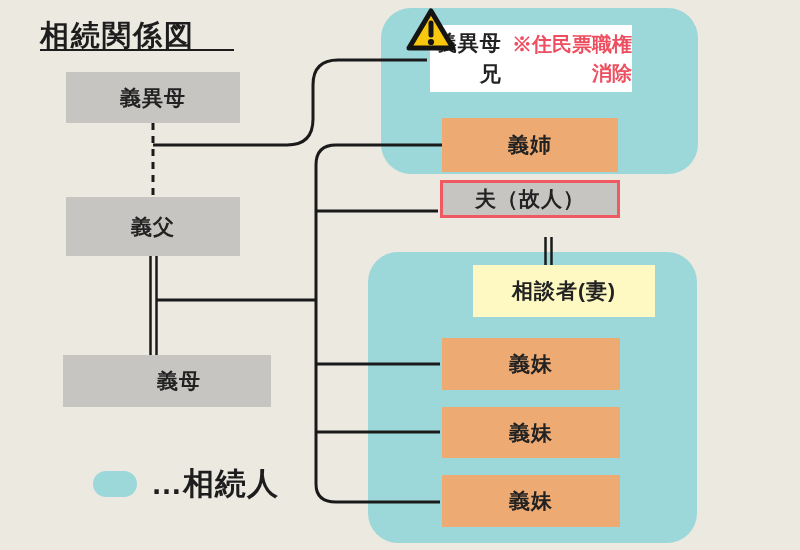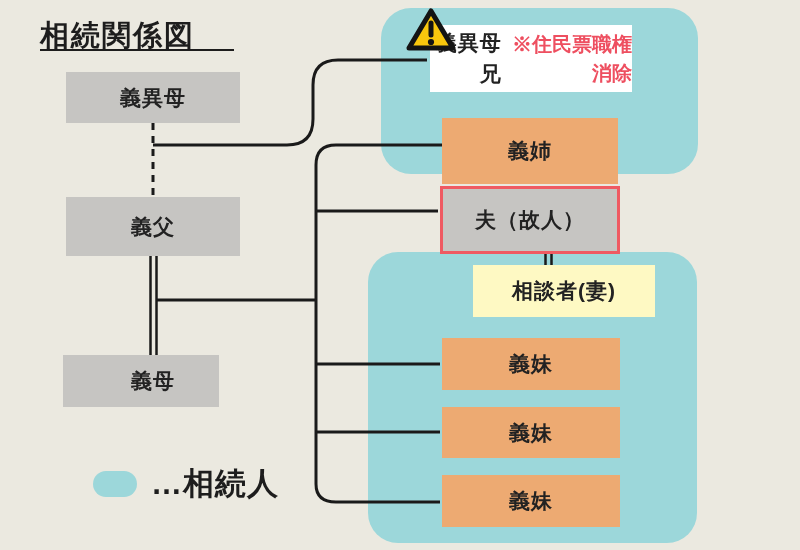--- a/index.html
+++ b/index.html
@@ -27,24 +27,24 @@
     position:absolute;z-index:3;display:flex;align-items:center;justify-content:center;
     font-size:21px;font-weight:600;letter-spacing:1px;color:#222;box-sizing:border-box;
   }
   .gray{background:#c6c5c2;}
   .orange{background:#edaa72;}
   .pink{background:#fef9c3;}
   .green{background:#ffffff;flex-direction:row;line-height:1.45;text-align:right;}
   .deceased{border:3px solid #ef5a62;}
   .box-step-mother{left:66px;top:72px;width:174px;height:51px;}
   .box-father{left:66px;top:197px;width:174px;height:59px;}
-  .box-mother{left:63px;top:355px;width:156px;height:52px;padding-left:24px;}
+  .box-mother{left:63px;top:355px;width:208px;height:52px;padding-left:24px;}
   .box-half-brother{left:430px;top:25px;width:202px;height:67px;}
-  .box-sister{left:442px;top:118px;width:176px;height:66px;}
-  .box-husband{left:440px;top:186px;width:180px;height:68px;}
+  .box-sister{left:442px;top:118px;width:176px;height:54px;}
+  .box-husband{left:440px;top:180px;width:180px;height:38px;}
   .box-consulter{left:473px;top:265px;width:182px;height:52px;}
   .box-ysis1{left:442px;top:338px;width:178px;height:52px;}
   .box-ysis2{left:442px;top:407px;width:178px;height:51px;}
   .box-ysis3{left:442px;top:475px;width:178px;height:52px;}
   .half-brother-note{
     font-size:20px;font-weight:bold;color:#ee4f60;letter-spacing:0;
   }
   .warning{position:absolute;left:405px;top:6px;z-index:4;}
   .legend{
     position:absolute;left:93px;top:463px;z-index:3;display:flex;align-items:center;

